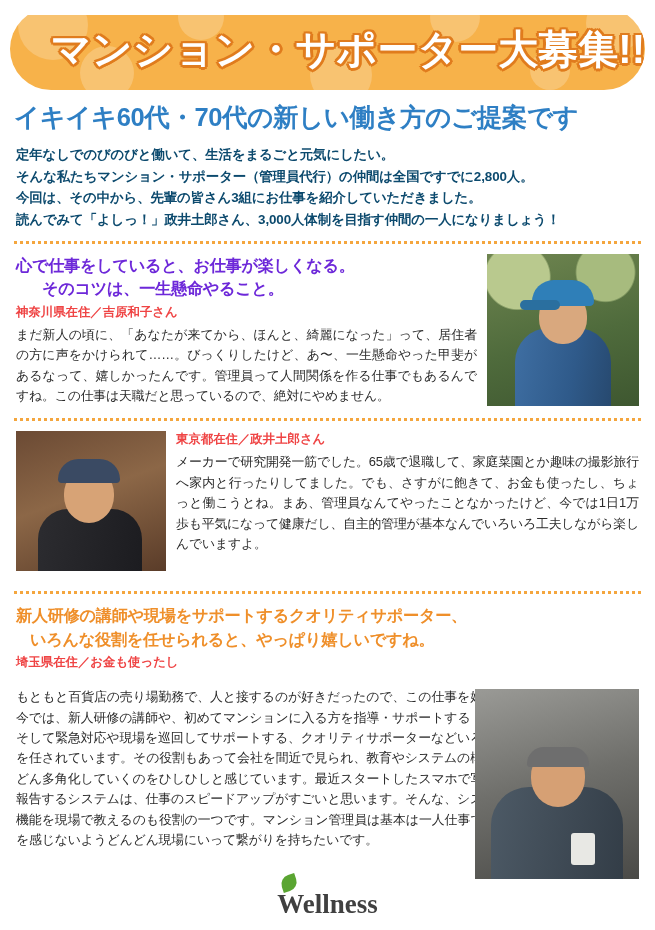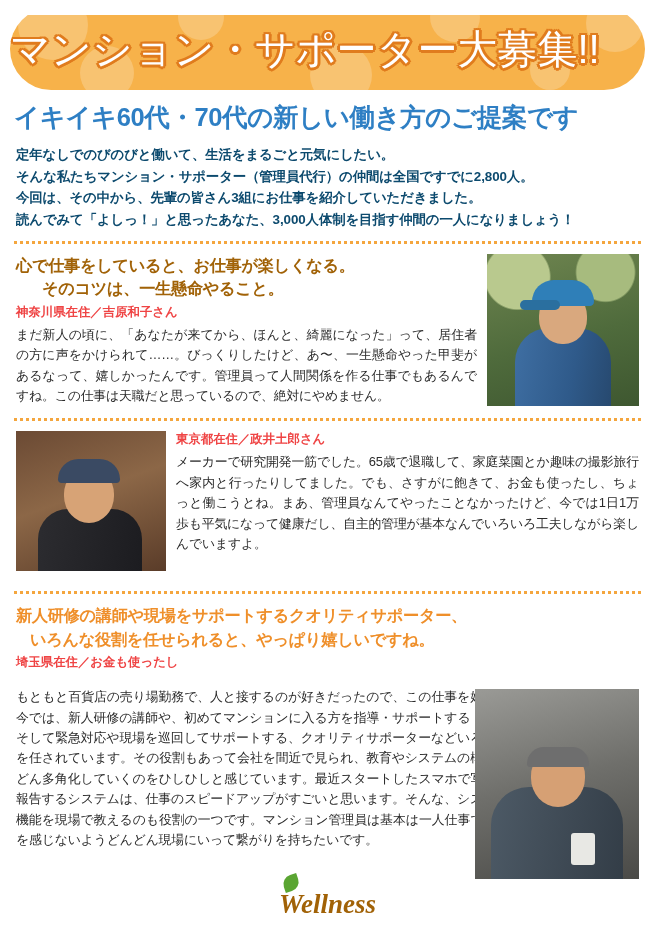--- a/index.html
+++ b/index.html
@@ -46,24 +46,24 @@
   .banner .b2 { width: 54px; height: 54px; left: 70px; top: 38px; }
   .banner .b3 { width: 46px; height: 46px; left: 168px; top: -14px; }
   .banner .b4 { width: 62px; height: 62px; left: 300px; top: 36px; }
   .banner .b5 { width: 50px; height: 50px; left: 420px; top: -16px; }
   .banner .b6 { width: 40px; height: 40px; left: 520px; top: 42px; }
   .banner .b7 { width: 58px; height: 58px; left: 576px; top: -14px; }
 
   .banner-title {
     position: relative;
     z-index: 3;
-    text-align: left;
+    text-align: right;
     line-height: 82px;
     font-size: 40px;
-    font-weight: normal;
+    font-weight: bold;
     letter-spacing: 0px;
     color: #ffffff;
     text-shadow:
       -2px 0 #e07c1e, 2px 0 #e07c1e, 0 -2px #e07c1e, 0 2px #e07c1e,
       -2px -2px #e07c1e, 2px -2px #e07c1e, -2px 2px #e07c1e, 2px 2px #e07c1e,
       -3px 0 #e07c1e, 3px 0 #e07c1e, 0 3px #e07c1e;
     white-space: nowrap;
   }
 
   
@@ -95,21 +95,21 @@
   }
 
   
   .story {
     margin: 10px 16px 0 16px;
     position: relative;
   }
   .story .heading {
     font-size: 16.2px;
     font-weight: bold;
-    color: #a16207;
+    color: #6d28d9;
     line-height: 1.45;
     letter-spacing: -0.3px;
   }
   .story .heading.orange { color: #ef8f2a; }
   .story .who {
     margin-top: 3px;
     font-size: 12.4px;
     color: #ef4444;
     font-weight: bold;
   }
@@ -204,22 +204,21 @@
   .footer {
     position: absolute;
     left: 0; right: 0; bottom: 18px;
     text-align: center;
   }
   .logo {
     display: inline-block;
     position: relative;
     font-size: 27px;
     font-weight: bold;
-    font-style: italic;
-    color: #a16207;
+    color: #404040;
     letter-spacing: 0px;
     font-family: "Liberation Serif", serif;
   }
   .logo .leaf {
     position: absolute;
     left: 4px; top: -14px;
     width: 16px; height: 16px;
     background: #5aa532;
     border-radius: 60% 0 60% 0;
     transform: rotate(-18deg);
@@ -240,21 +239,21 @@
     <span class="bub b7"></span>
     <div class="banner-title">マンション・サポーター大募集!!</div>
   </div>
 
   <div class="subhead">イキイキ60代・70代の新しい働き方のご提案です</div>
 
   <div class="intro">
     <div>定年なしでのびのびと働いて、生活をまるごと元気にしたい。</div>
     <div>そんな私たちマンション・サポーター（管理員代行）の仲間は全国ですでに2,800人。</div>
     <div>今回は、その中から、先輩の皆さん3組にお仕事を紹介していただきました。</div>
-    <div>読んでみて「よしっ！」と思ったあなた、3,000人体制を目指す仲間の一人になりましょう！</div>
+    <div>読んでみて「よしっ！」政井土郎さん、3,000人体制を目指す仲間の一人になりましょう！</div>
   </div>
 
   <div class="divider"></div>
 
   <div class="story" style="min-height:152px;">
     <div class="photo ph1">
       <span class="sky"></span>
       <span class="p-body"></span>
       <span class="p-face"></span>
       <span class="p-cap"></span>

